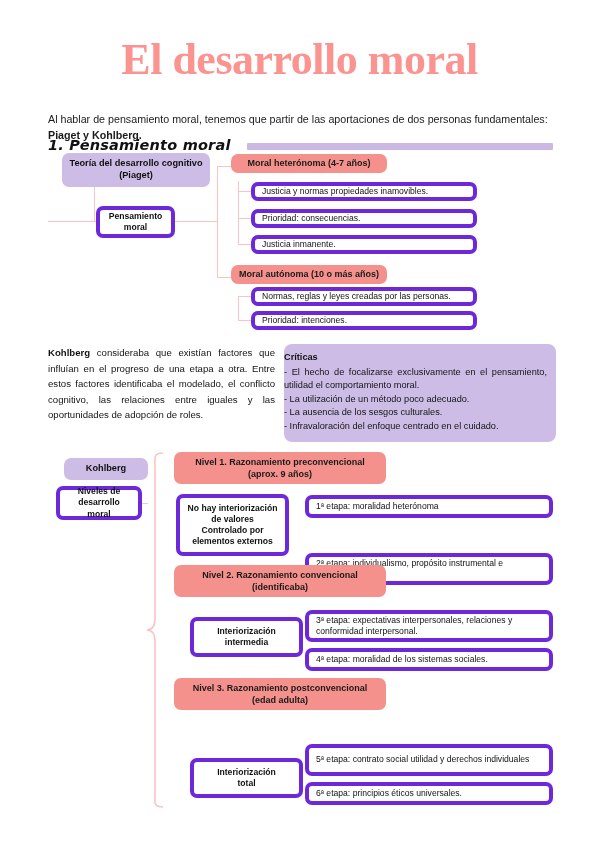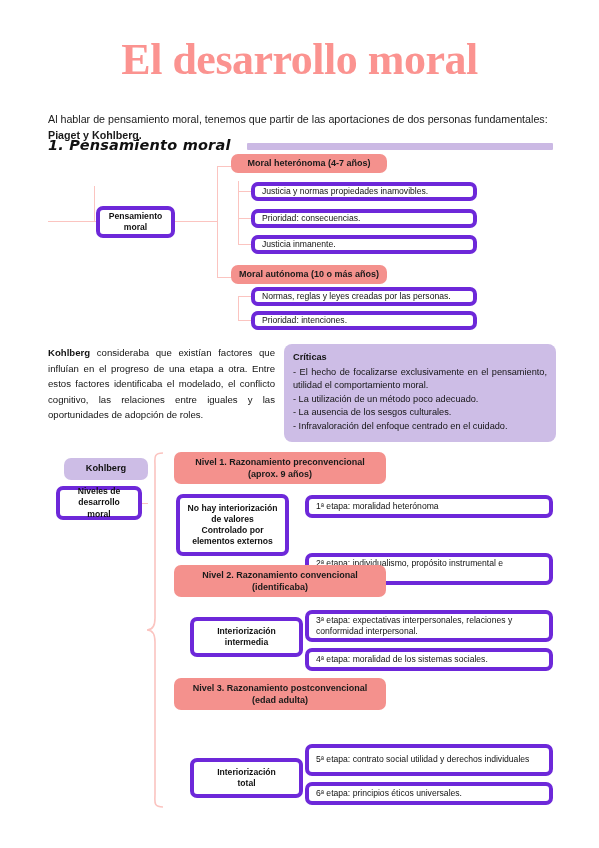--- a/index.html
+++ b/index.html
@@ -47,21 +47,21 @@
   .lnh{height:1.4px;}
 
   
   .ktext{
     position:absolute;left:48px;top:345px;width:227px;
     font-size:9.6px;line-height:1.62;text-align:justify;color:#141414;
   }
   .ktext b{font-weight:bold;}
   .critic{
     position:absolute;left:284px;top:344px;width:272px;box-sizing:border-box;
-    background:#cdbde6;border-radius:8px;padding:7px 9px 8px 9px;
+    background:#cdbde6;border-radius:8px;padding:7px 9px 8px 0;
     font-size:9.2px;line-height:1.48;color:#141414;
   }
   .critic .ct{font-weight:bold;margin-bottom:1px;}
   .critic .cj{text-align:justify;}
 
   
   .brace{position:absolute;left:146px;top:452px;width:18px;height:356px;}
 </style>
 </head>
 <body>
@@ -94,20 +94,26 @@
 
   <div class="ln lnv" style="left:238px;top:181px;height:64px;"></div>
   <div class="ln lnh" style="left:238px;top:191px;width:14px;"></div>
   <div class="ln lnh" style="left:238px;top:218px;width:14px;"></div>
   <div class="ln lnh" style="left:238px;top:244px;width:14px;"></div>
 
   <div class="ln lnv" style="left:238px;top:296px;height:24px;"></div>
   <div class="ln lnh" style="left:238px;top:296px;width:14px;"></div>
   <div class="ln lnh" style="left:238px;top:320px;width:14px;"></div>
 
+  <div class="box purple" style="left:62px;top:153px;width:148px;height:34px;">
+    <span>
+      <span>Teoría del desarrollo cognitivo</span><br>
+      <span>(Piaget)</span>
+    </span>
+  </div>
 
   <div class="box white bold" style="left:96px;top:206px;width:79px;height:32px;">
     <span>
       <span>Pensamiento</span><br>
       <span>moral</span>
     </span>
   </div>
 
   <div class="box salmon" style="left:231px;top:154px;width:156px;height:19px;">Moral heterónoma (4-7 años)</div>
 

